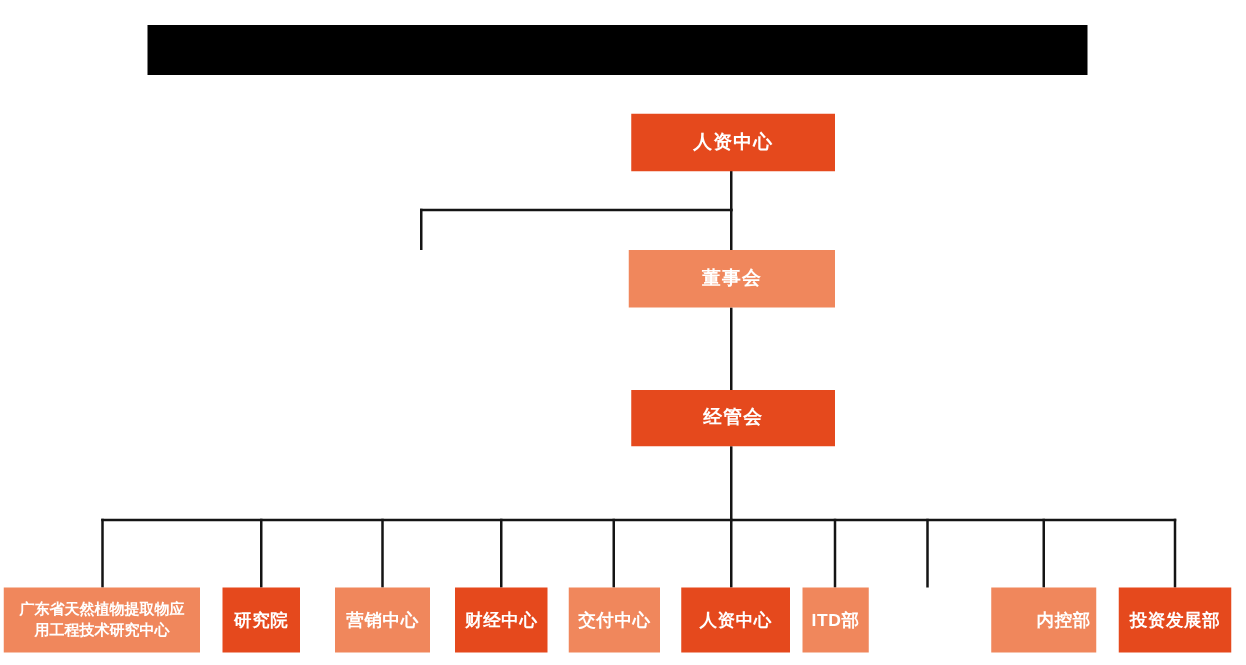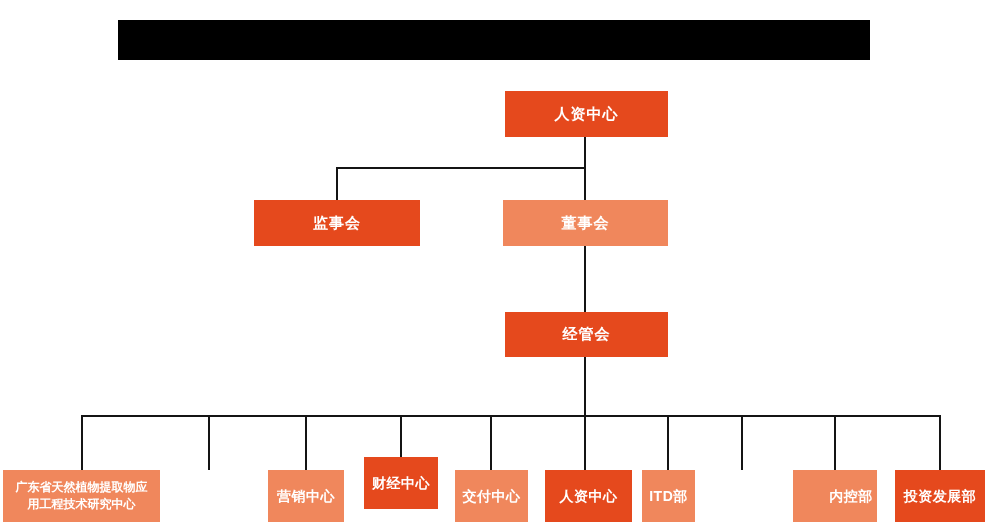--- a/index.html
+++ b/index.html
@@ -41,32 +41,32 @@
   <div class="line" style="left:400px; top:415px; width:2px; height:55px;"></div>
   <div class="line" style="left:490px; top:415px; width:2px; height:55px;"></div>
   <div class="line" style="left:584px; top:415px; width:2px; height:55px;"></div>
   <div class="line" style="left:667px; top:415px; width:2px; height:55px;"></div>
   <div class="line" style="left:741px; top:415px; width:2px; height:55px;"></div>
   <div class="line" style="left:834px; top:415px; width:2px; height:55px;"></div>
   <div class="line" style="left:939px; top:415px; width:2px; height:55px;"></div>
 
   <div class="node dark" style="left:505px; top:91px; width:163px; height:46px;">人资中心</div>
 
-  <div class="node dark" style="left:254px; top:200px; width:166px; height:46px;">监事会</div>
 
   <div class="node light" style="left:503px; top:200px; width:165px; height:46px;">董事会</div>
 
   <div class="node dark" style="left:505px; top:312px; width:163px; height:45px;font-family:Liberation Serif, serif;">经管会</div>
 
   <div class="node light dept dept-wide" style="left:3px; top:470px; width:157px; height:52px;">广东省天然植物提取物应用工程技术研究中心</div>
 
+  <div class="node dark dept" style="left:178px; top:470px; width:62px; height:52px;">研究院</div>
 
   <div class="node light dept" style="left:268px; top:470px; width:76px; height:52px;text-align:center;">营销中心</div>
 
-  <div class="node dark dept" style="left:364px; top:457px; width:74px; height:52px;">财经中心</div>
+  <div class="node dark dept" style="left:364px; top:470px; width:74px; height:52px;">财经中心</div>
 
   <div class="node light dept" style="left:455px; top:470px; width:73px; height:52px;">交付中心</div>
 
   <div class="node dark dept" style="left:545px; top:470px; width:87px; height:52px;">人资中心</div>
 
   <div class="node light dept" style="left:642px; top:470px; width:53px; height:52px;">ITD部</div>
 
 
   <div class="node light dept" style="left:793px; top:470px; width:84px; height:52px;padding-left:32px;">内控部</div>
 

